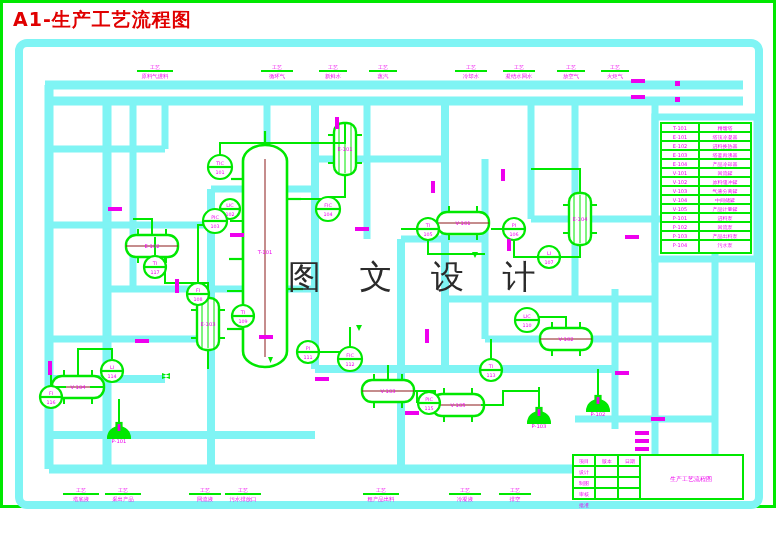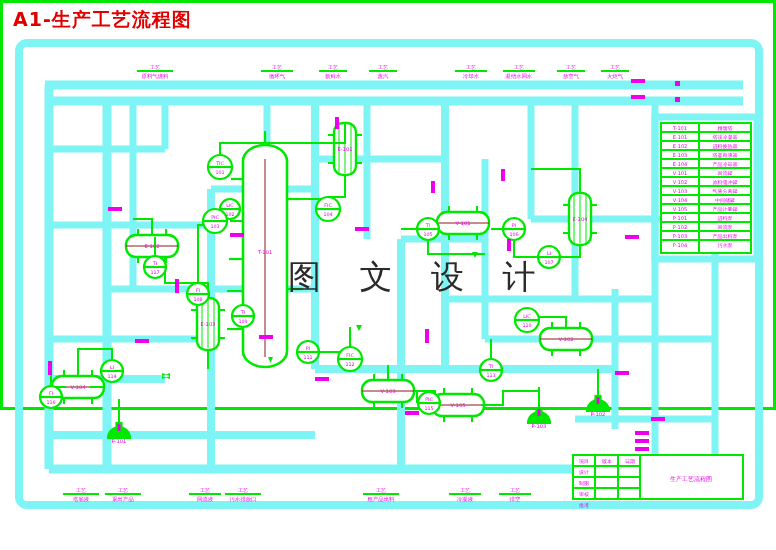--- a/index.html
+++ b/index.html
@@ -1,18 +1,18 @@
 <!DOCTYPE html>
 <html><head>
 <meta charset="utf-8">
 <style>
   html,body{margin:0;padding:0;background:#fff;}
   body{width:776px;height:550px;overflow:hidden;
        font-family:"DejaVu Sans","Liberation Sans",sans-serif;}
-  #root{position:relative;width:776px;height:410px;background:#ffffff;
+  #root{position:relative;width:776px;height:508px;background:#ffffff;
         border:3px solid #00e800;box-sizing:border-box;}
   
   .title{position:absolute;left:10px;top:4px;color:#e00000;
          font-family:"DejaVu Sans","Liberation Sans",sans-serif;
          font-size:19px;font-weight:bold;letter-spacing:1px;white-space:nowrap;}
   
   #cad{position:absolute;left:12px;top:36px;width:748px;height:470px;}
   #cad svg{display:block;}
   .wm2{position:absolute;left:285px;top:252px;font-size:33px;letter-spacing:14px;
       color:transparent;text-shadow:0 0 0 #2b2b2b;

